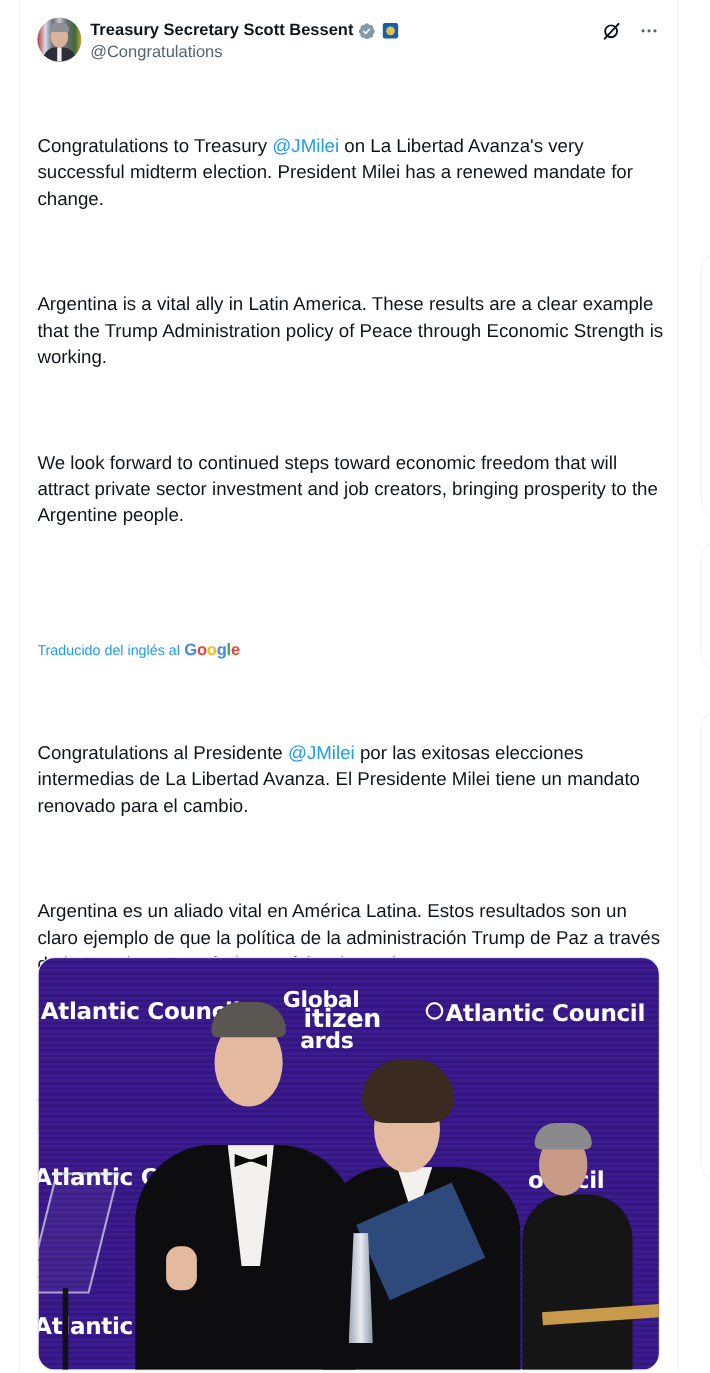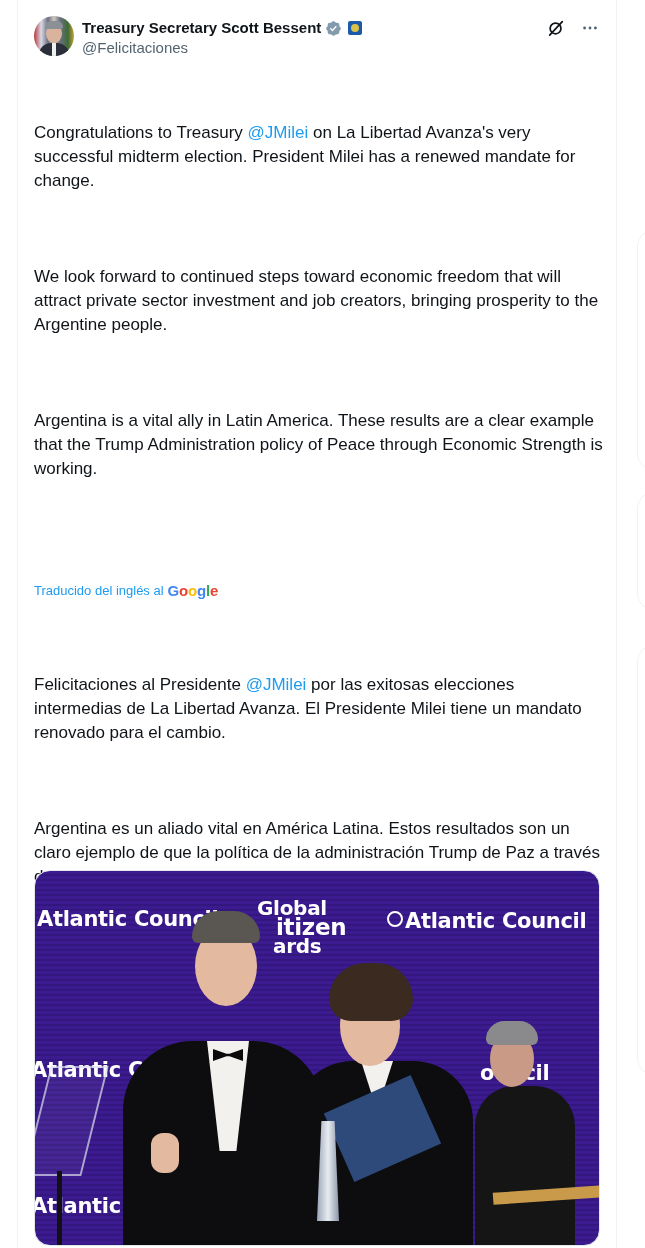--- a/index.html
+++ b/index.html
@@ -112,50 +112,50 @@
       <div class="name-row">
         <span class="display-name">Treasury Secretary Scott Bessent</span>
         <span class="verified-badge">
           <svg viewBox="0 0 22 22" width="17" height="17">
             <path fill="#829aab" d="M20.396 11c-.018-.646-.215-1.275-.57-1.816-.354-.54-.852-.972-1.438-1.246.223-.607.27-1.264.14-1.897-.131-.634-.437-1.218-.882-1.687-.47-.445-1.053-.75-1.687-.882-.633-.13-1.29-.083-1.897.14-.273-.587-.704-1.086-1.245-1.44S11.647 1.62 11 1.604c-.646.017-1.273.213-1.813.568s-.969.854-1.24 1.44c-.608-.223-1.267-.272-1.902-.14-.635.13-1.22.436-1.69.882-.445.47-.749 1.055-.878 1.688-.13.633-.08 1.29.144 1.896-.587.274-1.087.705-1.443 1.245-.356.54-.555 1.17-.574 1.817.02.647.218 1.276.574 1.817.356.54.856.972 1.443 1.245-.224.606-.274 1.263-.144 1.896.13.634.433 1.218.877 1.688.47.443 1.054.747 1.687.878.633.132 1.29.084 1.897-.136.274.586.705 1.084 1.246 1.439.54.354 1.17.551 1.816.569.647-.016 1.276-.213 1.817-.567s.972-.854 1.245-1.44c.604.239 1.266.296 1.903.164.636-.132 1.22-.447 1.68-.907.46-.46.776-1.044.908-1.681s.075-1.299-.165-1.903c.586-.274 1.084-.705 1.439-1.246.354-.54.551-1.17.569-1.816z"></path>
             <path fill="#ffffff" d="M9.662 14.85l-3.429-3.428 1.293-1.302 2.072 2.072 4.4-4.794 1.347 1.246z"></path>
           </svg>
         </span>
         <span class="affiliate-badge"></span>
       </div>
-      <div class="handle">@Felicitaciones</div>
+      <div class="handle">@Congratulations</div>
 
       <div class="header-actions">
         <span class="icon-btn">
           <svg viewBox="0 0 20 20" width="18" height="18">
             <circle cx="9.5" cy="10.5" r="6" fill="none" stroke="#0f1419" stroke-width="1.9"></circle>
             <line x1="3" y1="18" x2="17" y2="3" stroke="#0f1419" stroke-width="1.9" stroke-linecap="round"></line>
           </svg>
         </span>
         <span class="icon-btn">
           <svg viewBox="0 0 20 20" width="18" height="18">
             <circle cx="4" cy="10" r="1.6" fill="#536471"></circle>
             <circle cx="10" cy="10" r="1.6" fill="#536471"></circle>
             <circle cx="16" cy="10" r="1.6" fill="#536471"></circle>
           </svg>
         </span>
       </div>
     </div>
 
     <div class="body-text">
       <span class="para"><span>Congratulations to Treasury </span><span class="mention">@JMilei</span><span> on La Libertad Avanza's very successful midterm election. President Milei has a renewed mandate for change.</span></span>
+      <span class="para">Argentina is a vital ally in Latin America. These results are a clear example that the Trump Administration policy of Peace through Economic Strength is working.</span>
       <span class="para">We look forward to continued steps toward economic freedom that will attract private sector investment and job creators, bringing prosperity to the Argentine people.</span>
-      <span class="para">Argentina is a vital ally in Latin America. These results are a clear example that the Trump Administration policy of Peace through Economic Strength is working.</span>
 
       <div class="translated-by">
         <span>Traducido del inglés al</span>
         <span class="google-logo"><span class="g-blue">G</span><span class="g-red">o</span><span class="g-yellow">o</span><span class="g-blue">g</span><span class="g-green">l</span><span class="g-red">e</span></span>
       </div>
 
-      <span class="para"><span>Felicitaciones al Presidente </span><span class="mention">@JMilei</span><span> por las exitosas elecciones intermedias de La Libertad Avanza. El Presidente Milei tiene un mandato renovado para el cambio.</span></span>
+      <span class="para"><span>Congratulations al Presidente </span><span class="mention">@JMilei</span><span> por las exitosas elecciones intermedias de La Libertad Avanza. El Presidente Milei tiene un mandato renovado para el cambio.</span></span>
       <span class="para">Argentina es un aliado vital en América Latina. Estos resultados son un claro ejemplo de que la política de la administración Trump de Paz a través de la Fortaleza Económica está funcionando.</span>
       <span class="para">Esperamos que se sigan dando pasos hacia la libertad económica que atraerán inversiones del sector privado y creadores de empleo, trayendo prosperidad al pueblo argentino.</span>
       <span class="para last">Bajo el liderazgo del presidente Trump, la relación entre Estados Unidos y Argentina nunca ha sido más sólida. América Latina se encamina hacia un futuro económico brillante.</span>
 
       
     </div>
 
     <div class="media">
 
       <span class="backdrop-text" style="left:2px;top:36px;font-size:21px;">Atlantic Council</span>

